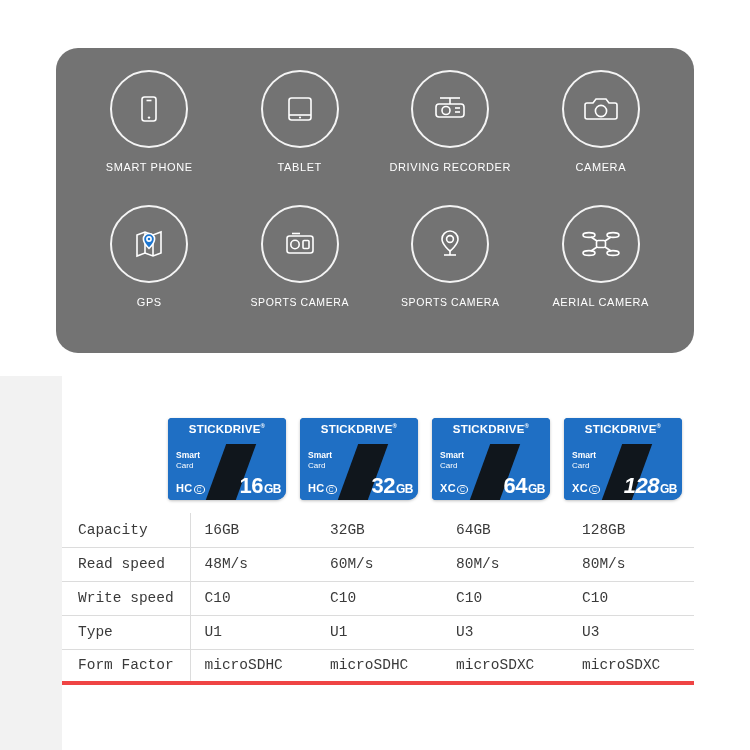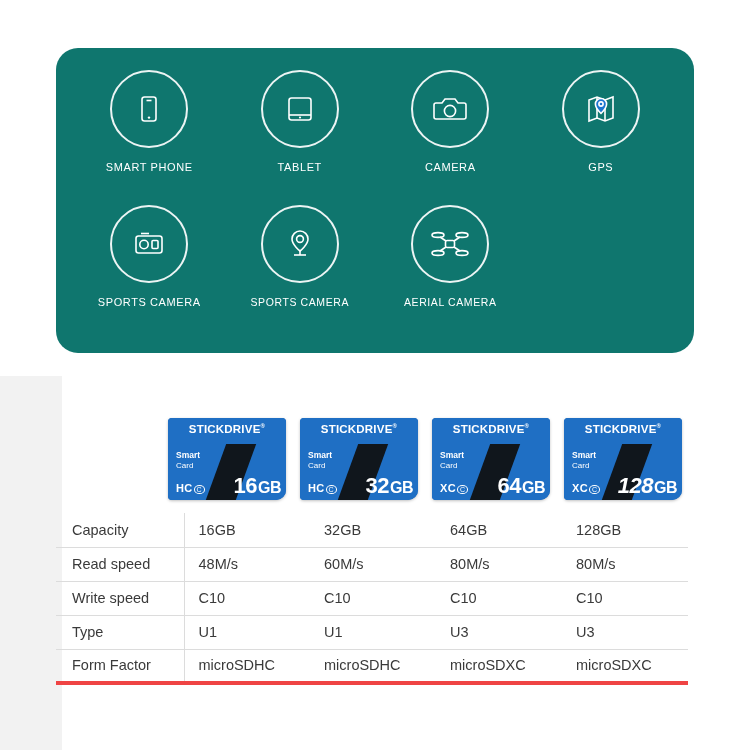--- a/index.html
+++ b/index.html
@@ -9,21 +9,21 @@
     background: #ffffff;
     overflow: hidden;
   }
   .page { position: relative; width: 750px; height: 750px; background:#fff; }
 
   
   .devices-panel {
     position: absolute;
     left: 56px; top: 48px;
     width: 638px; height: 305px;
-    background: #0f766e;
+    background: #737373;
     border-radius: 22px;
   }
   .devices-grid {
     position: absolute;
     left: 0; top: 0; right: 0; bottom: 0;
     display: grid;
     grid-template-columns: repeat(4, 1fr);
     grid-template-rows: repeat(2, 1fr);
     padding: 22px 18px 14px 18px;
   }
@@ -115,28 +115,29 @@
   }
   .sd-card .capacity {
     position: absolute;
     right: 5px; bottom: 3px;
     color: #ffffff;
     font-weight: bold;
     letter-spacing: -0.5px;
     line-height: 1;
   }
   .sd-card .capacity .num { font-size: 22px; }
-  .sd-card .capacity .gb { font-size: 16px; margin-left: 1px; }
+  .sd-card .capacity .gb { font-size: 12px; margin-left: 1px; }
   .sd-card.c128 .capacity .num { font-size: 22px; font-style: italic; }
 
   
   .spec-table {
     position: absolute;
-    left: 56px; top: 513px;
+    left: 62px; top: 513px;
     width: 632px;
+    font-family: Liberation Mono, monospace;
   }
   table { border-collapse: collapse; width: 100%; }
   td {
     height: 34px;
     font-size: 14.5px;
     color: #3a3a3a;
     border-bottom: 1px solid #dcdcdc;
     padding: 0 0 0 14px;
     white-space: nowrap;
   }
@@ -185,20 +186,33 @@
         <div class="device-circle">
           <svg width="40" height="40" viewBox="0 0 40 40" fill="none" stroke="#ffffff" stroke-width="1.6">
             <rect x="9" y="9" width="22" height="22" rx="2.5"></rect>
             <line x1="9" y1="26" x2="31" y2="26"></line>
             <circle cx="20" cy="28.5" r="1.1" fill="#ffffff" stroke="none"></circle>
           </svg>
         </div>
         <div class="device-label">TABLET</div>
       </div>
 
+      <div class="device-cell">
+        <div class="device-circle">
+          <svg width="44" height="44" viewBox="0 0 44 44" fill="none" stroke="#ffffff" stroke-width="1.6">
+            <line x1="12" y1="11" x2="32" y2="11"></line>
+            <line x1="22" y1="11" x2="22" y2="17"></line>
+            <rect x="8" y="17" width="28" height="13" rx="3"></rect>
+            <circle cx="18" cy="23.5" r="4"></circle>
+            <line x1="27" y1="21" x2="32" y2="21"></line>
+            <line x1="27" y1="25" x2="32" y2="25"></line>
+          </svg>
+        </div>
+        <div class="device-label">DRIVING RECORDER</div>
+      </div>
 
       <div class="device-cell">
         <div class="device-circle">
           <svg width="44" height="44" viewBox="0 0 44 44" fill="none" stroke="#ffffff" stroke-width="1.6">
             <path d="M8 16 h6 l3 -4 h10 l3 4 h6 a2 2 0 0 1 2 2 v12 a2 2 0 0 1 -2 2 h-28 a2 2 0 0 1 -2 -2 v-12 a2 2 0 0 1 2 -2 z"></path>
             <circle cx="22" cy="24" r="5.6"></circle>
           </svg>
         </div>
         <div class="device-label">CAMERA</div>
       </div>

